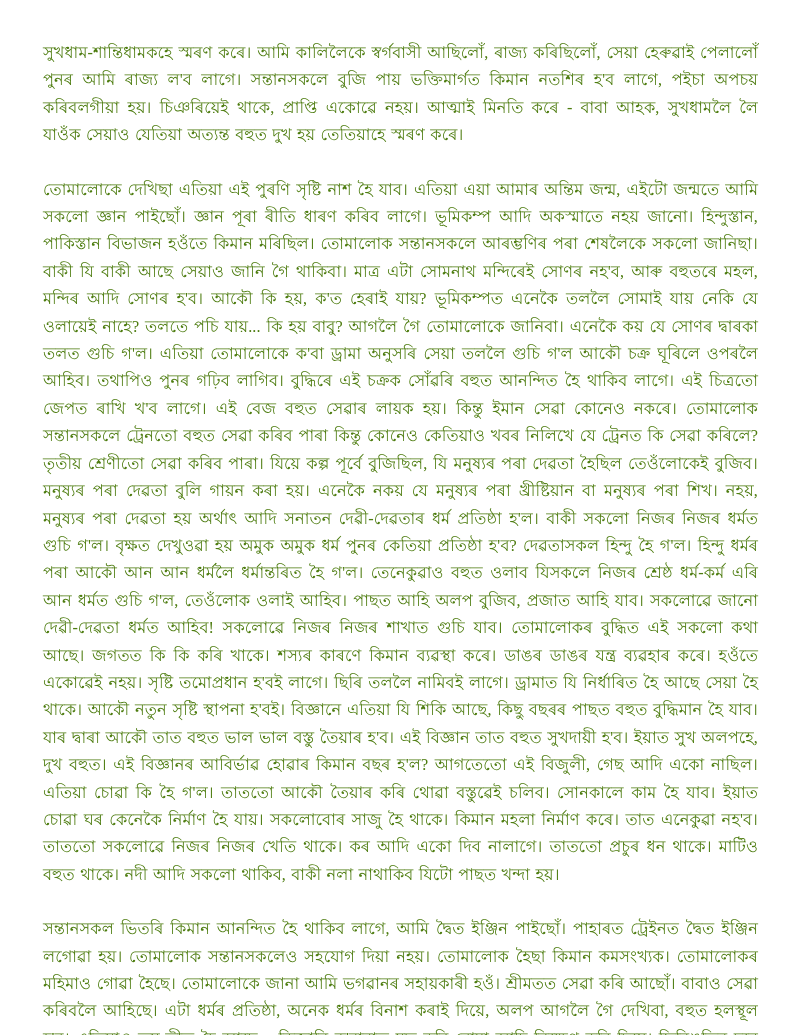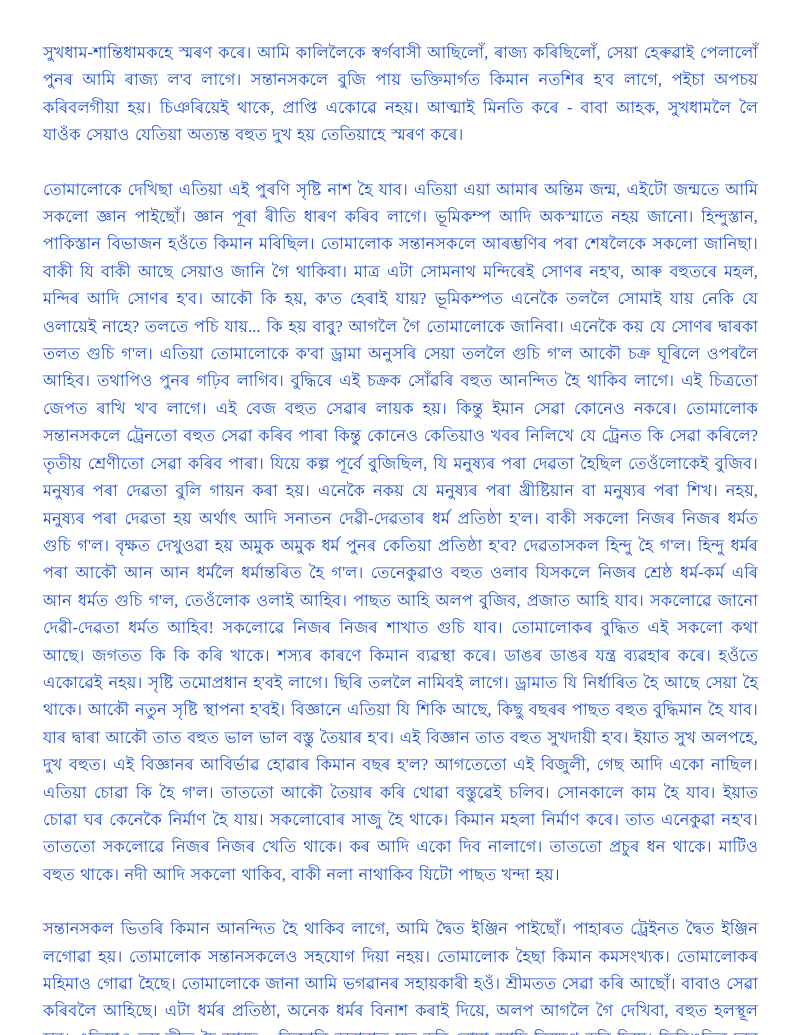--- a/index.html
+++ b/index.html
@@ -27,21 +27,21 @@
   }
   p.para {
     margin: 0 0 27px 0;
     padding: 0;
     text-align: justify;
     text-justify: inter-word;
     font-size: 16.2px;
     line-height: 27.4px;
     letter-spacing: 0.1px;
     word-spacing: 1.2px;
-    color: #1d4ed8;
+    color: #4d7c0f;
     font-weight: 400;
   }
   p.para:last-child {
     margin-bottom: 0;
   }
 </style>
 </head>
 <body>
 
 <div id="page">

